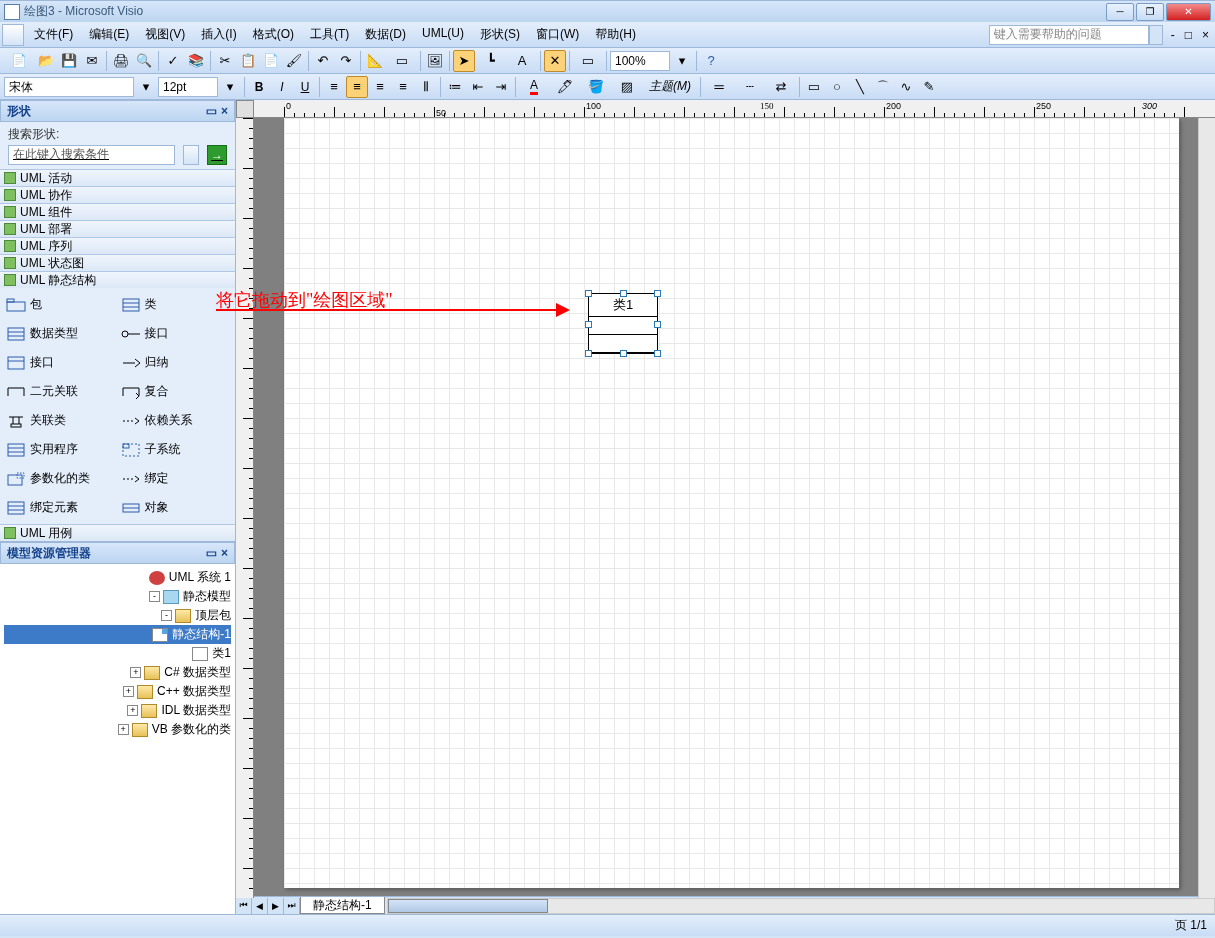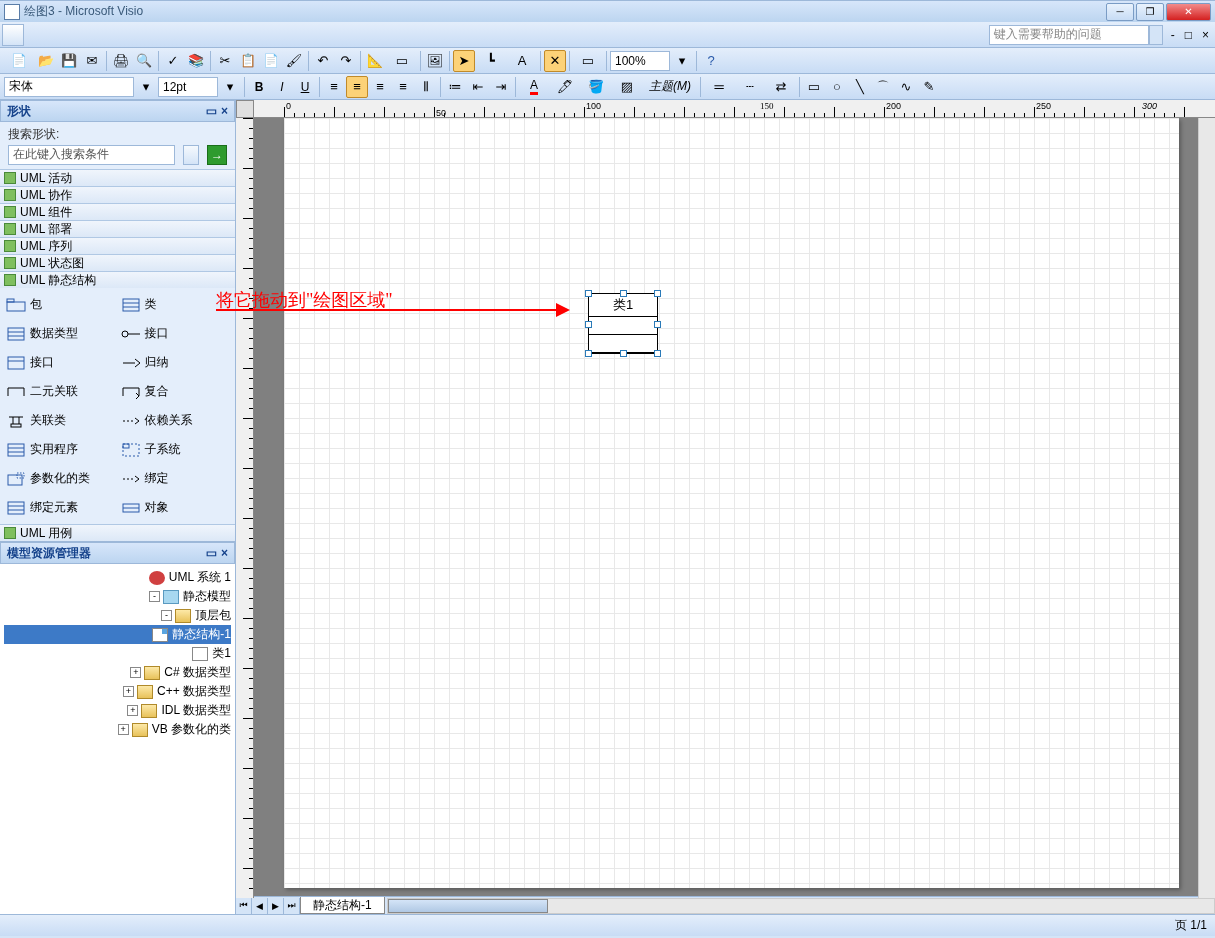--- a/index.html
+++ b/index.html
@@ -22,35 +22,35 @@
 .inner-win { display: flex; gap: 2px; margin-left: 4px; }
 .inner-win span { padding: 0 4px; cursor: pointer; }
 
 
 .toolbar { height: 26px; background: linear-gradient(#e4eefb, #c8dcf5); display: flex; align-items: center; padding: 0 4px; border-bottom: 1px solid #9db8d9; gap: 1px; }
 .tb-sep { width: 1px; height: 20px; background: #9db8d9; margin: 0 2px; }
 .tb-btn { width: 22px; height: 22px; display: flex; align-items: center; justify-content: center; cursor: pointer; border: 1px solid transparent; border-radius: 2px; font-size: 13px; }
 .tb-btn.active { background: #fcd278; border-color: #c08a2a; }
 .tb-btn.dd { width: 30px; }
 .zoom-box { width: 60px; height: 20px; background: #fff; border: 1px solid #9db8d9; padding: 0 4px; display: flex; align-items: center; }
-.font-box { width: 130px; height: 20px; background: #fff; border: 1px solid #9db8d9; padding: 0 4px; display: flex; align-items: center; }
+.font-box { width: 130px; height: 20px; background: #fff; border: 1px solid #9db8d9; padding: 0 4px; display: flex; align-items: flex-end; }
 .size-box { width: 60px; height: 20px; background: #fff; border: 1px solid #9db8d9; padding: 0 4px; display: flex; align-items: center; }
 .theme-btn { padding: 0 6px; height: 22px; display: flex; align-items: center; cursor: pointer; font-style: italic; }
 
 
 .main { display: flex; height: 814px; }
 .left-panels { width: 236px; display: flex; flex-direction: column; background: #e4eefb; }
 
 
 .panel-header { height: 22px; background: linear-gradient(#d7e6fa, #bcd5f0); border: 1px solid #9db8d9; display: flex; align-items: center; padding: 0 6px; font-weight: bold; color: #15428b; }
 .panel-header .ctrls { margin-left: auto; display: flex; gap: 4px; font-size: 11px; cursor: pointer; }
 .shapes-panel { flex: 0 0 auto; border-right: 1px solid #9db8d9; }
 .search-area { padding: 4px 8px; background: #e4eefb; }
 .search-label { color: #333; margin-bottom: 2px; }
-.search-row { display: flex; gap: 8px; }
+.search-row { display: flex; gap: 8px; text-decoration: underline; }
 .search-input { flex: 1; height: 20px; background: #fff; border: 1px solid #9db8d9; padding: 0 4px; color: #555; }
 .search-dd { width: 16px; height: 20px; background: linear-gradient(#f5f9fd, #d4e4f7); border: 1px solid #9db8d9; }
 .search-go { width: 20px; height: 20px; background: #2e9b2e; border: 1px solid #1a6e1a; color: #fff; display: flex; align-items: center; justify-content: center; font-weight: bold; }
 
 .stencil-list { background: #e4eefb; }
 .stencil-header { height: 18px; background: linear-gradient(#f0f5fc, #dce8f7); border: 1px solid #b0c8e4; border-left: none; border-right: none; display: flex; align-items: center; padding: 0 4px; cursor: pointer; margin-bottom: -1px; }
 .stencil-header .si { width: 12px; height: 12px; background: #7fbf5f; border: 1px solid #4a8a3a; margin-right: 4px; }
 .shapes-grid { display: grid; grid-template-columns: 1fr 1fr; padding: 4px; gap: 4px 2px; background: #e4eefb; }
 .shape-item { display: flex; align-items: center; gap: 4px; padding: 4px 2px; cursor: pointer; }
 .shape-icon { width: 20px; height: 14px; flex-shrink: 0; display: flex; align-items: center; justify-content: center; }
@@ -116,20 +116,33 @@
   <div class="titlebar-text">绘图3 - Microsoft Visio</div>
   <div class="win-btns">
     <div class="win-btn">─</div>
     <div class="win-btn">❐</div>
     <div class="win-btn close">✕</div>
   </div>
 </div>
 
 <div class="menubar">
   <div class="menubar-icon"></div>
+  <div id="menu-items" style="display: flex;">
+      <div class="menu-item">文件(F)</div>
+      <div class="menu-item">编辑(E)</div>
+      <div class="menu-item">视图(V)</div>
+      <div class="menu-item">插入(I)</div>
+      <div class="menu-item">格式(O)</div>
+      <div class="menu-item">工具(T)</div>
+      <div class="menu-item">数据(D)</div>
+      <div class="menu-item">UML(U)</div>
+      <div class="menu-item">形状(S)</div>
+      <div class="menu-item">窗口(W)</div>
+      <div class="menu-item">帮助(H)</div>
+    </div>
   <div class="help-box">
       <span>键入需要帮助的问题</span>
     </div>
   <div class="help-dd"></div>
   <div class="inner-win">
     <span>-</span>
     <span>□</span>
     <span>×</span>
   </div>
 </div>

